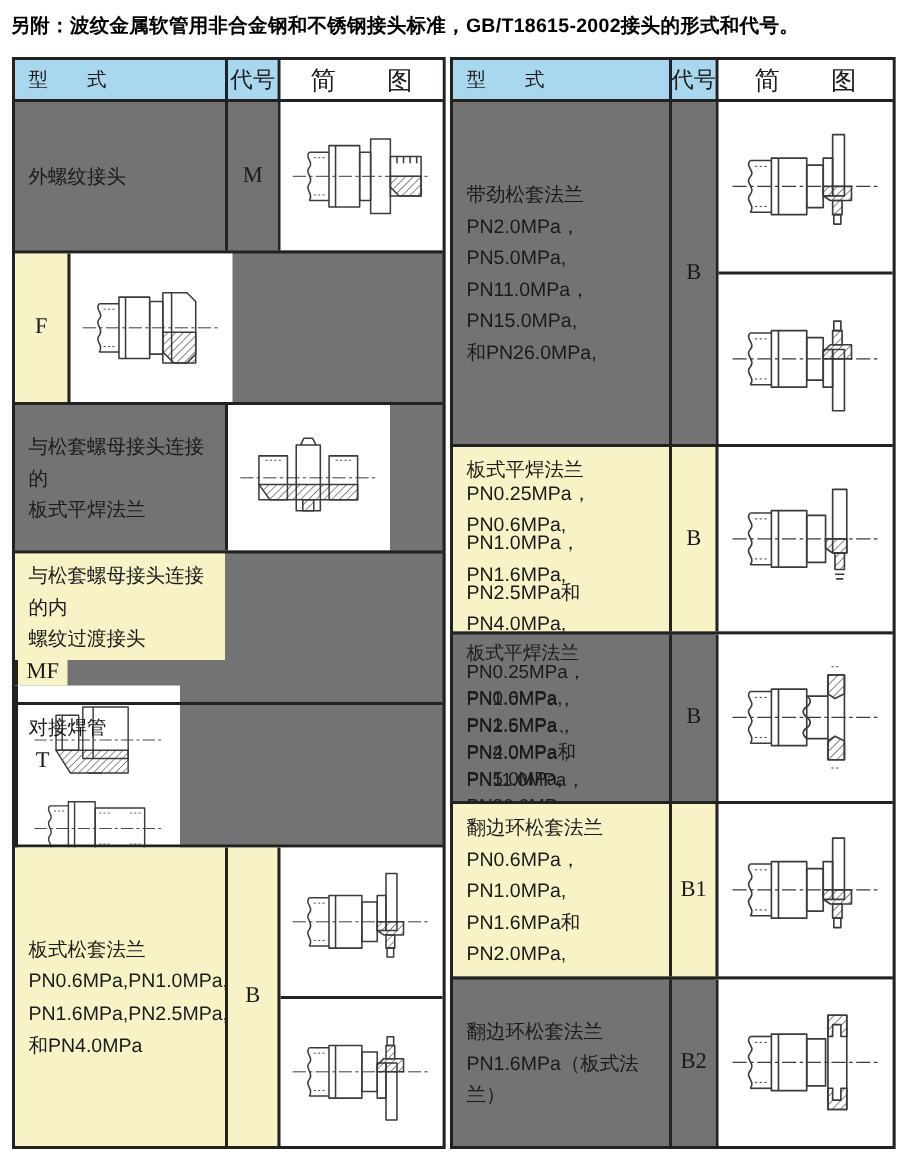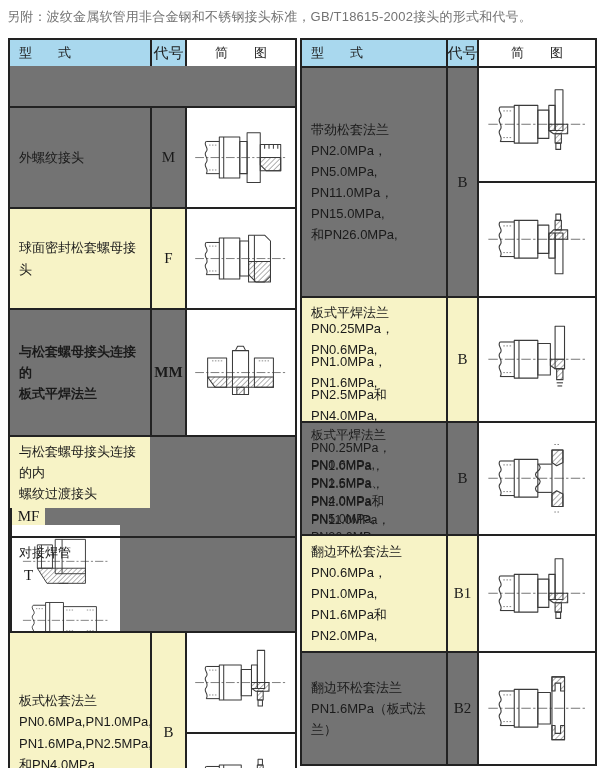--- a/index.html
+++ b/index.html
@@ -2,34 +2,34 @@
 <html><head>
 <meta charset="utf-8">
 <style>
   html,body{margin:0;padding:0;background:#fff;}
   .page{
     position:relative;width:600px;height:768px;background:#fff;overflow:hidden;
     font-family:"Liberation Sans","DejaVu Sans",sans-serif;color:#1a1a1a;
   }
   .title{
     position:absolute;top:8px;left:7px;width:586px;
-    font-size:13px;font-weight:normal;letter-spacing:0.2px;color:#737373;
+    font-size:13px;font-weight:bold;letter-spacing:0.2px;color:#000000;
   }
   .tables{
     position:absolute;top:38px;left:8px;display:flex;gap:3px;align-items:flex-start;
   }
   .table{
     display:flex;flex-direction:column;border:2px solid #222;background:#737373;
   }
   .row{display:flex;box-sizing:border-box;}
   .row + .row{border-top:2px solid #222;}
   .cell{box-sizing:border-box;display:flex;flex-direction:column;justify-content:center;}
   .cell + .cell{border-left:2px solid #222;}
   .header-row{height:26px;background:var(--header-bg,#a9d8ee);}
-  .hcell{align-items:center;font-size:13px;color:#1c1c1c;justify-content:center;white-space:pre;}
+  .hcell{align-items:center;font-size:17px;color:#1c1c1c;justify-content:center;white-space:pre;}
   .t-left .cell-type{width:140px;}
   .t-left .cell-code{width:35px;}
   .t-left .cell-diagram{width:110px;}
   .t-right .cell-type{width:144px;}
   .t-right .cell-code{width:31px;}
   .t-right .cell-diagram{width:118px;}
   .cell-type{padding:4px 5px 4px 9px;font-size:13px;line-height:1.62;align-items:flex-start;}
   .cell-type.dense{line-height:1.38;font-size:12.5px;}
   .cell-code{align-items:center;font-family:"Liberation Serif","DejaVu Serif",serif;font-size:15px;}
   .row.hl .cell-type,.row.hl .cell-code{background:var(--highlight-bg,#f7f3c6);}
@@ -46,21 +46,21 @@
   <div class="title">另附：波纹金属软管用非合金钢和不锈钢接头标准，GB/T18615-2002接头的形式和代号。</div>
 
   <div class="tables">
 
     <div class="table t-left" id="left-table">
       <div class="row header-row">
         <div class="cell cell-type hcell">型　　式</div>
         <div class="cell cell-code hcell">代号</div>
         <div class="cell cell-diagram hcell">简　　图</div>
       </div>
-    <div class="row" style="height: 101px; margin-top: 40px;">
+    <div class="row" style="height: 101px;">
           <div class="cell cell-type">
             <div class="type-line">外螺纹接头</div>
           </div>
           <div class="cell cell-code">
             <span>M</span>
           </div>
           <div class="cell cell-diagram">
             <div class="diagram-box">
               <svg viewBox="0 0 130 100" fill="none" stroke="#3b3b3b" stroke-width="1.4" stroke-linejoin="round">
                 <defs>
@@ -82,23 +82,20 @@
                 <line x1="104" y1="32" x2="104" y2="38"></line>
                 <line x1="110" y1="32" x2="110" y2="38"></line>
                 <line x1="116" y1="32" x2="116" y2="38"></line>
                 <polygon points="92,50 120,50 120,68 100,68 92,60" fill="url(#h1)"></polygon>
                 <line x1="3" y1="50" x2="127" y2="50" stroke-width="0.9" stroke-dasharray="12 3 3 3"></line>
               </svg>
             </div>
           </div>
         </div>
         <div class="row hl" style="height: 101px;">
-          <div class="cell cell-type">
-            <div class="type-line">球面密封松套螺母接头</div>
-          </div>
           <div class="cell cell-code">
             <span>F</span>
           </div>
           <div class="cell cell-diagram">
             <div class="diagram-box">
               <svg viewBox="0 0 130 100" fill="none" stroke="#3b3b3b" stroke-width="1.4" stroke-linejoin="round">
                 <defs>
                   <pattern id="h2" patternUnits="userSpaceOnUse" width="5" height="5" patternTransform="rotate(45)">
                     <line x1="0" y1="0" x2="0" y2="5" stroke="#3b3b3b" stroke-width="1.1"></line>
                   </pattern>
@@ -112,27 +109,24 @@
                 <line x1="42" y1="22" x2="42" y2="78"></line>
                 <rect x="64" y="26" width="12" height="48"></rect>
                 <path d="M76,18 h22 l8,8 v48 l-8,8 h-22 z"></path>
                 <line x1="84" y1="18" x2="84" y2="82"></line>
                 <polygon points="76,54 106,54 106,82 86,82 76,72" fill="url(#h2)"></polygon>
                 <line x1="3" y1="50" x2="127" y2="50" stroke-width="0.9" stroke-dasharray="12 3 3 3"></line>
               </svg>
             </div>
           </div>
         </div>
-        <div class="row" style="height: 127px; font-weight: bold;">
+        <div class="row" style="height: 99px;">
           <div class="cell cell-type">
             <div class="type-line">与松套螺母接头连接的</div>
             <div class="type-line">板式平焊法兰</div>
-          </div>
-          <div class="cell cell-code">
-            <span>MM</span>
           </div>
           <div class="cell cell-diagram">
             <div class="diagram-box">
               <svg viewBox="0 0 130 100" fill="none" stroke="#3b3b3b" stroke-width="1.4" stroke-linejoin="round">
                 <defs>
                   <pattern id="h3" patternUnits="userSpaceOnUse" width="5" height="5" patternTransform="rotate(45)">
                     <line x1="0" y1="0" x2="0" y2="5" stroke="#3b3b3b" stroke-width="1.1"></line>
                   </pattern>
                 </defs>
                 <rect x="20" y="30" width="26" height="40"></rect>

